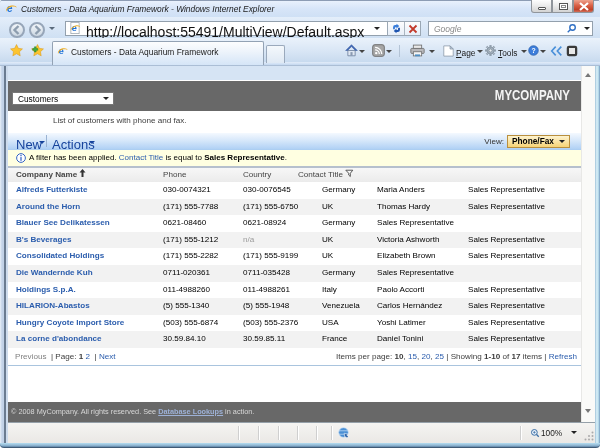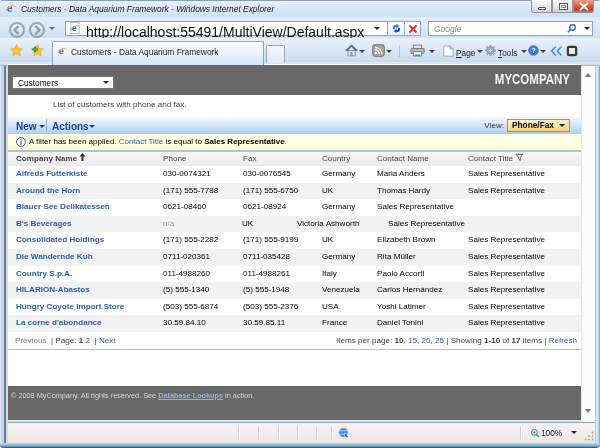--- a/index.html
+++ b/index.html
@@ -24,29 +24,29 @@
 #tabrow{left:0;top:38px;width:600px;height:25px;background:linear-gradient(#eaf2fb,#d6e4f4 60%,#c6d9ee);}
 #tabrowline{left:0;top:62px;width:600px;height:4px;background:linear-gradient(#e2ecf9,#cbddf3 60%,#9db0c8);}
 #tab{left:52px;top:41px;width:212px;height:24px;background:linear-gradient(#fcfdfe,#eef4fb 40%,#d5e5f7);border:1px solid #93a2b4;border-bottom:none;border-radius:2px 2px 0 0;box-sizing:border-box;z-index:2;}
 #tabtext{left:71px;top:47px;z-index:3;color:#1a1a1a;font-size:8.4px;white-space:nowrap;}
 #tabstub{left:266px;top:45px;width:19px;height:18px;z-index:2;background:linear-gradient(#f4f8fc,#dfe9f4);border:1px solid #9aa9bc;border-bottom:none;border-radius:2px 2px 0 0;box-sizing:border-box;}
 .cmdtxt{color:#1a1a1a;font-size:8.3px;}
 
 .bl{left:0;width:8px;background:linear-gradient(90deg,#e9f0f8 0,#c2d2e7 2px,#c2d2e7 4px,#6a7b90 4px,#6a7b90 6px,#cddbec 6px);}
 .br{left:595px;width:5px;background:linear-gradient(90deg,#9fc2d8 0,#d9eef7 35%,#bfe2ef 65%,#8fb3d0 88%,#6b8cae);}
 
-#page{left:8px;top:64px;width:573px;height:356px;background:#fff;}
+#page{left:8px;top:80px;width:573px;height:356px;background:#fff;}
 #scrollbar{left:581px;top:66px;width:14px;height:356px;background:#fafaf8;border-left:1px solid #e8e8e6;box-sizing:border-box;}
 .scar{left:585px;width:0;height:0;border-left:3px solid transparent;border-right:3px solid transparent;}
 #band{left:0;top:1px;width:573px;height:30px;background:#686868;}
 #sel{left:4px;top:12px;width:102px;height:13px;background:#fff;border:1px solid #777;box-sizing:border-box;}
 #mycompany{right:11px;top:9px;color:#f4f4f4;font-weight:bold;font-size:11.5px;transform:scaleY(1.35);transform-origin:center;}
 #desc{left:8px;top:36px;color:#3c3c3c;font-size:8.1px;padding-left:37px;}
 #toolbar{left:0;top:53px;width:573px;height:17px;background:linear-gradient(#f4f9ff,#d6e7fa 45%,#b4d3f5 90%,#a9ccf1);}
-.tbl{color:#16439c;font-weight:bold;font-size:10px;}
+.tbl{color:#16439c;font-weight:normal;font-size:13px;}
 #filterbar{left:0;top:70px;width:573px;height:16px;background:#ffffe1;}
 
 #grid{left:0;top:86px;width:573px;font-size:8.1px;border-top:2px solid #b6c0cd;}
 .hrow{display:flex;height:14px;background:linear-gradient(#f7f7f7,#ebebeb);color:#454545;}
 .drow{display:flex;height:16.6px;color:#000;}
 .drow.alt{background:#f2f2f2;}
 .c{box-sizing:border-box;padding-left:4px;line-height:16.6px;white-space:nowrap;overflow:hidden;}
 .hrow .c{line-height:14px;}
 .c1{width:151px;padding-left:8px;font-weight:bold;}
 .c2{width:80px;}
@@ -232,23 +232,21 @@
           <rect x="7" y="3" width="2" height="2.2" fill="#3464c4"></rect>
         </svg>
       <span class="abs" style="left:21px;top:3px;font-size:8px;">A filter has been applied. <a class="lk" href="#">Contact Title</a> is equal to <b>Sales Representative</b>.</span>
     </div>
     <div class="abs" id="grid">
       <div class="hrow">
         <div class="c c1">Company Name <svg width="7" height="8" viewBox="0 0 7 8" style="vertical-align:0px;">
               <path d="M3.5 0L6.5 3.5H4.5V8H2.5V3.5H0.5z" fill="#333"></path>
             </svg></div>
           <div class="c c2">Phone</div>
-          <div class="c c3">Fax</div>
           <div class="c c4">Country</div>
-          <div class="c c5">Contact Name</div>
           <div class="c c6">Contact Title <svg width="9" height="9" viewBox="0 0 11 11" style="vertical-align:-1px">
               <path d="M1 1.5h8.5L6.5 5.2v4L4.5 7.4V5.2z" fill="#f8f8f8" stroke="#4a4a4a" stroke-width="1.1"></path>
             </svg></div>
       </div>
       <div class="drow">
           <div class="c c1"><a class="lk" href="#">Alfreds Futterkiste</a></div>
           <div class="c c2">030-0074321</div>
           <div class="c c3">030-0076545</div>
           <div class="c c4">Germany</div>
           <div class="c c5">Maria Anders</div>
@@ -264,43 +262,43 @@
         </div>
       <div class="drow">
           <div class="c c1"><a class="lk" href="#">Blauer See Delikatessen</a></div>
           <div class="c c2">0621-08460</div>
           <div class="c c3">0621-08924</div>
           <div class="c c4">Germany</div>
           <div class="c c6">Sales Representative</div>
         </div>
       <div class="drow alt">
           <div class="c c1"><a class="lk" href="#">B's Beverages</a></div>
+          <div class="c c2">(171) 555-1212</div>
           <div class="c c3 na">n/a</div>
           <div class="c c4">UK</div>
           <div class="c c5">Victoria Ashworth</div>
           <div class="c c6">Sales Representative</div>
         </div>
       <div class="drow">
           <div class="c c1"><a class="lk" href="#">Consolidated Holdings</a></div>
           <div class="c c2">(171) 555-2282</div>
           <div class="c c3">(171) 555-9199</div>
           <div class="c c4">UK</div>
           <div class="c c5">Elizabeth Brown</div>
           <div class="c c6">Sales Representative</div>
         </div>
       <div class="drow alt">
           <div class="c c1"><a class="lk" href="#">Die Wandernde Kuh</a></div>
           <div class="c c2">0711-020361</div>
           <div class="c c3">0711-035428</div>
           <div class="c c4">Germany</div>
-          <div class="c c5">Rita Müller</div>
-          <div class="c c6">Sales Representative</div>
-        </div>
-      <div class="drow">
-          <div class="c c1"><a class="lk" href="#">Country S.p.A.</a></div>
+          <div class="c c6">Sales Representative</div>
+        </div>
+      <div class="drow">
+          <div class="c c1"><a class="lk" href="#">Holdings S.p.A.</a></div>
           <div class="c c2">011-4988260</div>
           <div class="c c3">011-4988261</div>
           <div class="c c4">Italy</div>
           <div class="c c5">Paolo Accorti</div>
           <div class="c c6">Sales Representative</div>
         </div>
       <div class="drow alt">
           <div class="c c1"><a class="lk" href="#">HILARION-Abastos</a></div>
           <div class="c c2">(5) 555-1340</div>
           <div class="c c3">(5) 555-1948</div>

